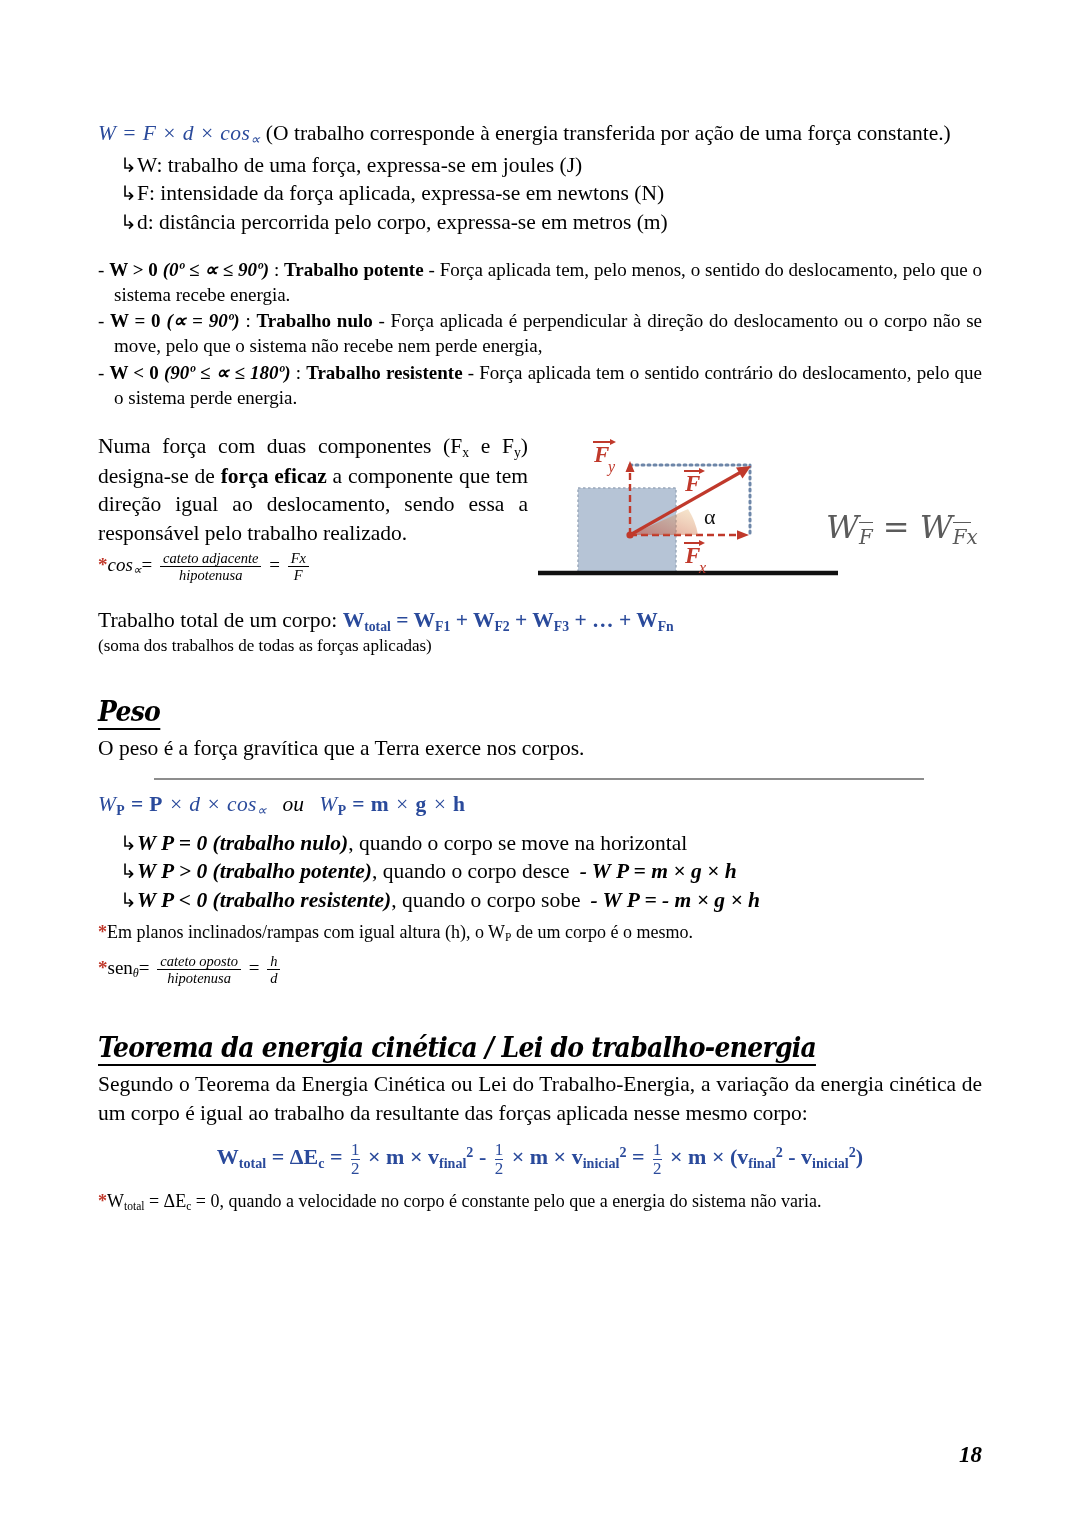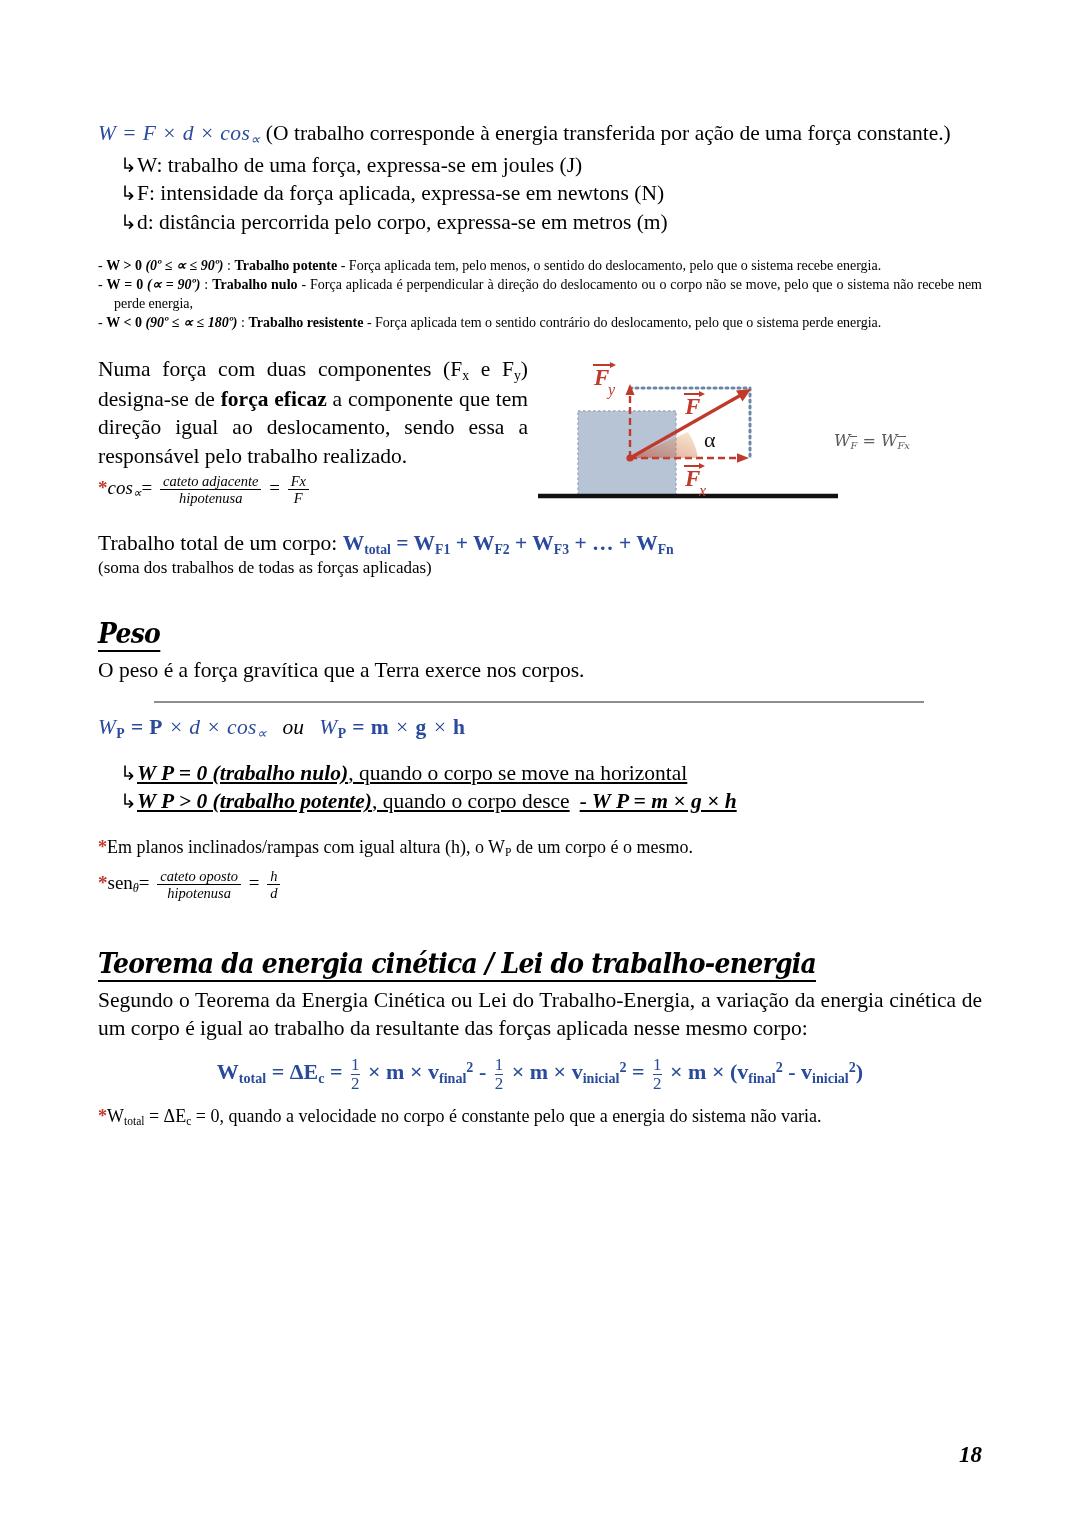--- a/index.html
+++ b/index.html
@@ -62,21 +62,21 @@
     font-size:21.5px;
     line-height:1.33;
     padding-left:22px;
     white-space:nowrap;
   }
   .arr{font-size:20px;display:inline-block;width:17px;}
 
   
   .wlist{margin-top:20px;}
   .wrow{
-    font-size:14px;
+    font-size:19px;
     line-height:1.33;
     text-align:justify;
     text-indent:-16px;
     padding-left:16px;
     margin-bottom:1px;
   }
 
   
   .twocol{
     margin-top:22px;
@@ -112,45 +112,45 @@
 
   .cosline{font-size:19px;margin-top:3px;}
 
   
   .diagram{
     position:relative;
     width:310px;height:150px;
   }
   .wfformula{
     position:absolute;
-    left:296px; top:76px;
+    left:288px; top:76px;
     font-family:"DejaVu Serif", serif;
     font-style:italic;
-    font-size:16px;
+    font-size:32px;
     color:#5b5b5b;
     white-space:nowrap;
   }
   .wfformula sub{font-size:0.62em;vertical-align:-0.3em;}
 
   
   .totalwork{margin-top:24px;font-size:21.5px;}
   .sub-note{font-size:17px;margin-top:1px;}
 
   
   .peso-block{margin-top:40px;}
   .peso-line{font-size:21.5px;line-height:1.32;}
   .peso-formula{margin-left:28px;font-size:21.5px;}
   hr.divider{
     border:none;
     border-top:2px solid #8d8d8d;
     margin:16px 0 12px 56px;
     width:770px;
   }
 
-  .foot{font-size:18px;line-height:1.3;margin-top:20px;}
+  .foot{font-size:18px;line-height:1.3;margin-top:6px;}
 
   
   .teorema{margin-top:46px;}
   .teorema p{margin:0;font-size:21.5px;line-height:1.32;text-align:justify;}
   .bigformula{
     text-align:center;
     color:#2A4A9B;
     font-weight:bold;
     font-size:22px;
     margin-top:14px;
@@ -323,26 +323,29 @@
       <div class="peso-line">O peso é a força gravítica que a Terra exerce nos corpos.</div>
 
       <hr class="divider">
 
       <div style="font-size:21.5px;">
         <span class="formula-blue"><span class="i">W</span><sub class="up">P</sub> <span class="up">= P</span> × <span class="i">d</span> × <span class="i">cos</span><sub class="i">∝</sub></span>
         <span class="i" style="margin:0 10px;">ou</span>
         <span class="formula-blue"><span class="i">W</span><sub class="up">P</sub> <span class="up">= m</span> × <span class="up">g</span> × <span class="up">h</span></span>
       </div>
 
-      <div style="margin-top:17px;text-decoration:underline;">
+      <div style="margin-top:10px;">
         <div class="arrowitem">
           <span class="arr">↳</span><span class="bi">W P = 0 (trabalho nulo)</span><span>, quando o corpo se move na horizontal</span>
         </div>
         <div class="arrowitem">
           <span class="arr">↳</span><span class="bi">W P &gt; 0 (trabalho potente)</span><span>, quando o corpo desce</span><span class="bi" style="margin-left:10px;">-   W P = m × g × h</span>
+        </div>
+        <div class="arrowitem">
+          <span class="arr">↳</span><span class="bi">W P &lt; 0 (trabalho resistente)</span><span>, quando o corpo sobe</span><span class="bi" style="margin-left:10px;">-   W P = - m × g × h</span>
         </div>
       </div>
 
       <div class="foot">
         <span class="red b">*</span><span>Em planos inclinados/rampas com igual altura (h), o W</span><sub>P</sub><span> de um corpo é o mesmo.</span>
       </div>
 
       <div class="cosline" style="margin-top:8px;">
         <span class="red b">*</span><span>sen</span><sub class="i">θ</sub><span>=</span>
         <span class="frac">

